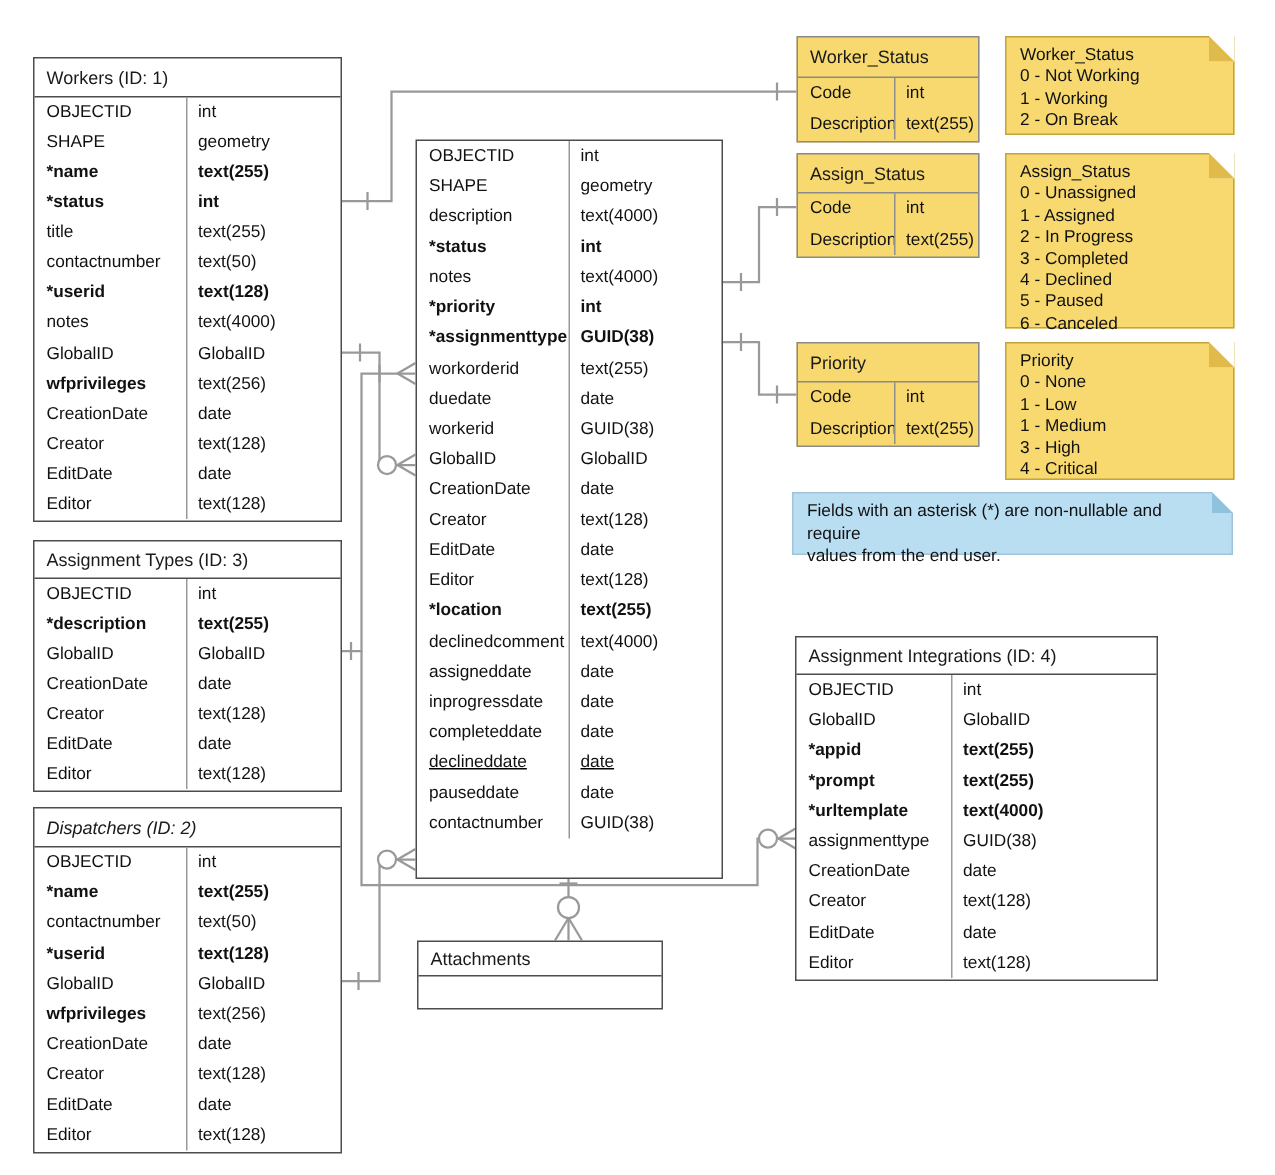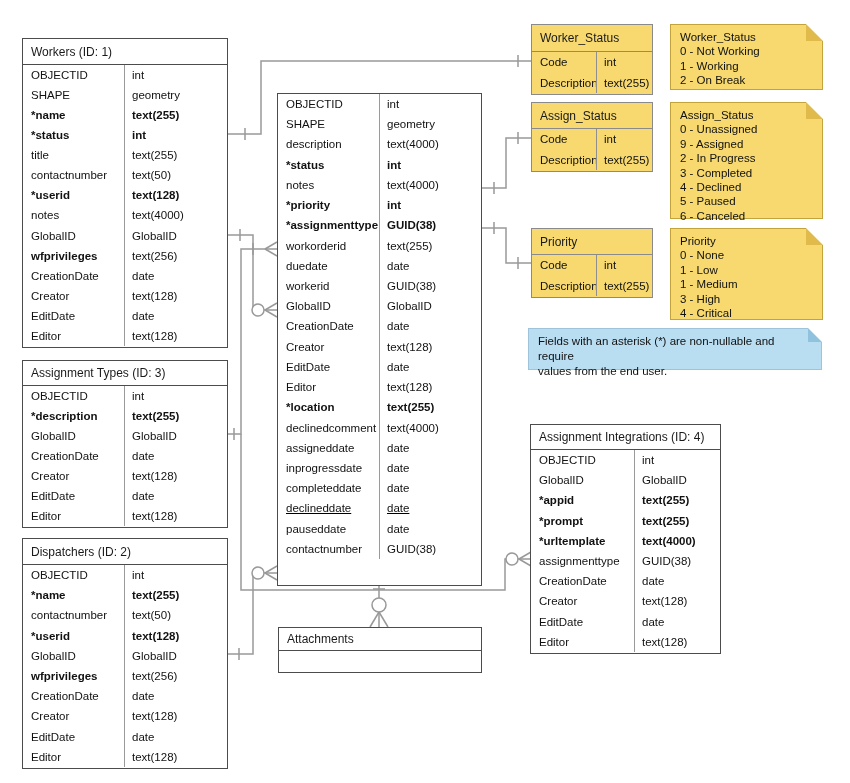--- a/index.html
+++ b/index.html
@@ -173,21 +173,21 @@
           <div class="cell" style="width: 101px;">EditDate</div>
           <div class="cell" style="flex: 1 1 0%;">date</div>
         </div>
         <div class="frow" style="top: 120px; height: 20px; line-height: 20px;">
           <div class="cell" style="width: 101px;">Editor</div>
           <div class="cell" style="flex: 1 1 0%;">text(128)</div>
         </div>
       </div>
     </div>
     <div class="tbl entity" style="left: 22px; top: 538px; width: 206px; height: 231px;">
-      <div class="tbl-header" style="height: 26px;">Dispatchers (ID: 2)</div>
+      <div class="tbl-header" style="height: 26px; font-style: italic;">Dispatchers (ID: 2)</div>
       <div class="tbl-body" style="height: 202px;">
         <div class="col-divider" style="left: 101px;"></div>
         <div class="frow" style="top: 0px; height: 20.2px; line-height: 20.2px;">
           <div class="cell" style="width: 101px;">OBJECTID</div>
           <div class="cell" style="flex: 1 1 0%;">int</div>
         </div>
         <div class="frow" style="top: 20.2px; height: 20.2px; line-height: 20.2px;">
           <div class="cell b" style="width: 101px;">*name</div>
           <div class="cell b" style="flex: 1 1 0%;">text(255)</div>
         </div>
@@ -315,21 +315,21 @@
         <div class="frow" style="top: 424.62px; height: 20.22px; line-height: 20.22px;">
           <div class="cell" style="width: 101px;">pauseddate</div>
           <div class="cell" style="flex: 1 1 0%;">date</div>
         </div>
         <div class="frow" style="top: 444.84px; height: 20.22px; line-height: 20.22px;">
           <div class="cell" style="width: 101px;">contactnumber</div>
           <div class="cell" style="flex: 1 1 0%;">GUID(38)</div>
         </div>
       </div>
     </div>
-    <div class="tbl entity" style="left: 530px; top: 424px; width: 191px; height: 230px;">
+    <div class="tbl entity" style="left: 530px; top: 424px; width: 242px; height: 230px;">
       <div class="tbl-header" style="height: 25px;">Assignment Integrations (ID: 4)</div>
       <div class="tbl-body" style="height: 202px;">
         <div class="col-divider" style="left: 103px;"></div>
         <div class="frow" style="top: 0px; height: 20.2px; line-height: 20.2px;">
           <div class="cell" style="width: 103px;">OBJECTID</div>
           <div class="cell" style="flex: 1 1 0%;">int</div>
         </div>
         <div class="frow" style="top: 20.2px; height: 20.2px; line-height: 20.2px;">
           <div class="cell" style="width: 103px;">GlobalID</div>
           <div class="cell" style="flex: 1 1 0%;">GlobalID</div>
@@ -361,21 +361,21 @@
         <div class="frow" style="top: 161.6px; height: 20.2px; line-height: 20.2px;">
           <div class="cell" style="width: 103px;">EditDate</div>
           <div class="cell" style="flex: 1 1 0%;">date</div>
         </div>
         <div class="frow" style="top: 181.8px; height: 20.2px; line-height: 20.2px;">
           <div class="cell" style="width: 103px;">Editor</div>
           <div class="cell" style="flex: 1 1 0%;">text(128)</div>
         </div>
       </div>
     </div>
-    <div class="tbl entity" style="left: 278px; top: 627px; width: 204px; height: 46px;">
+    <div class="tbl entity" style="left: 278px; top: 627px; width: 164px; height: 46px;">
       <div class="tbl-header" style="height: 23px;">Attachments</div>
       <div class="tbl-body" style="height: 20px;"></div>
     </div>
     <div class="tbl domain" style="left: 531px; top: 24px; width: 122px; height: 71px;">
       <div class="tbl-header" style="height: 27px;">Worker_Status</div>
       <div class="tbl-body" style="height: 41px;">
         <div class="col-divider" style="left: 64px;"></div>
         <div class="frow" style="top: 0px; height: 20.5px; line-height: 20.5px;">
           <div class="cell" style="width: 64px;">Code</div>
           <div class="cell" style="flex: 1 1 0%;">int</div>
@@ -416,21 +416,21 @@
     </div>
     <div class="note" style="left: 670px; top: 24px; width: 153px; height: 66px;">
       <div class="ln">Worker_Status</div>
       <div class="ln">0 - Not Working</div>
       <div class="ln">1 - Working</div>
       <div class="ln">2 - On Break</div>
     </div>
     <div class="note" style="left: 670px; top: 102px; width: 153px; height: 117px;">
       <div class="ln">Assign_Status</div>
       <div class="ln">0 - Unassigned</div>
-      <div class="ln">9 - Assigned</div>
+      <div class="ln">1 - Assigned</div>
       <div class="ln">2 - In Progress</div>
       <div class="ln">3 - Completed</div>
       <div class="ln">4 - Declined</div>
       <div class="ln">5 - Paused</div>
       <div class="ln">6 - Canceled</div>
     </div>
     <div class="note" style="left: 670px; top: 228px; width: 153px; height: 92px;">
       <div class="ln">Priority</div>
       <div class="ln">0 - None</div>
       <div class="ln">1 - Low</div>

